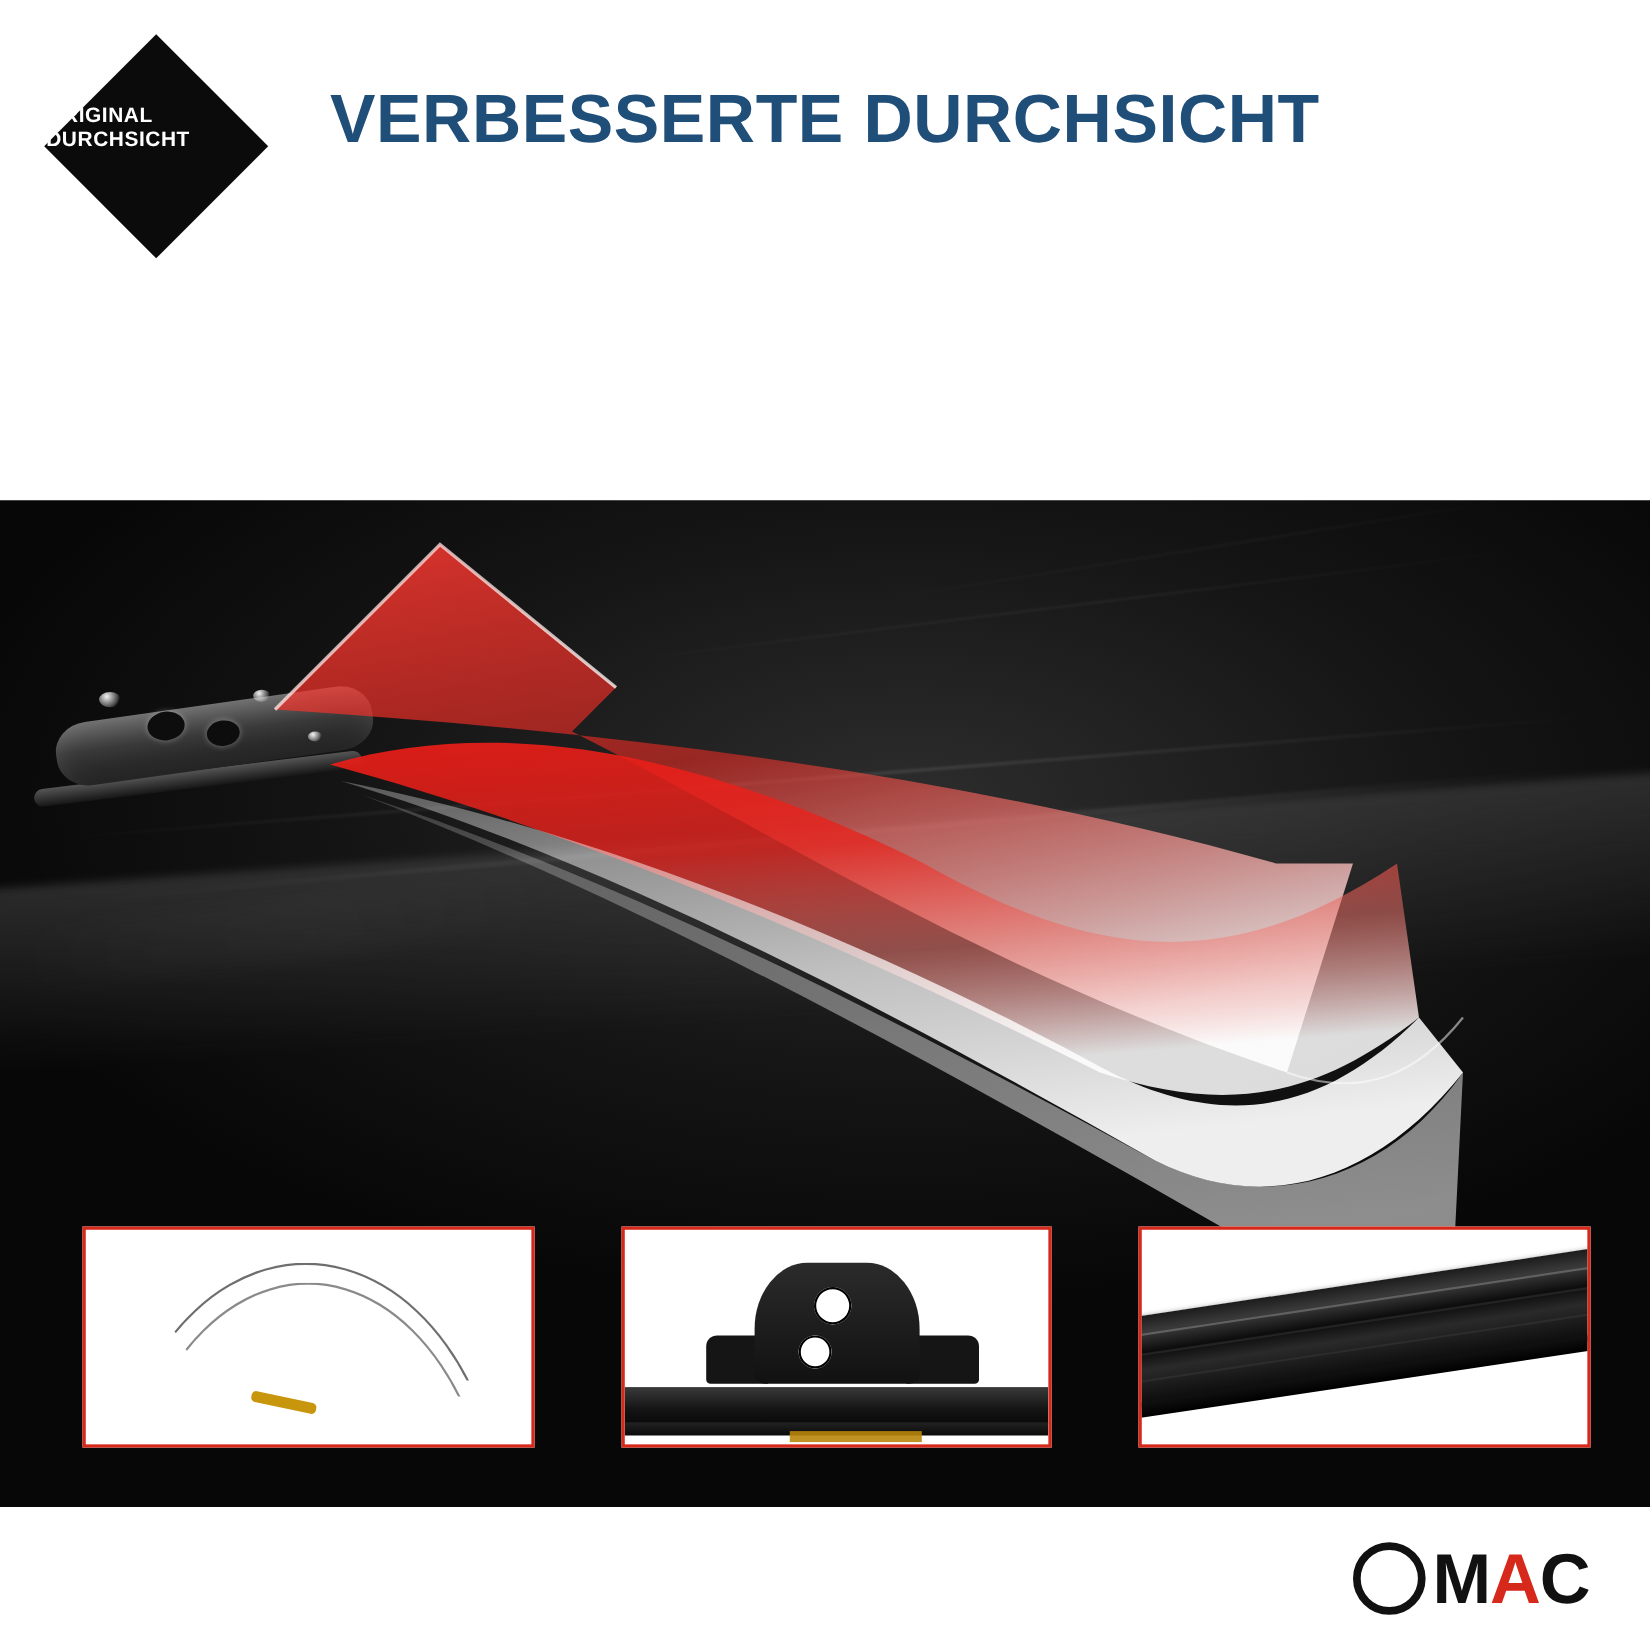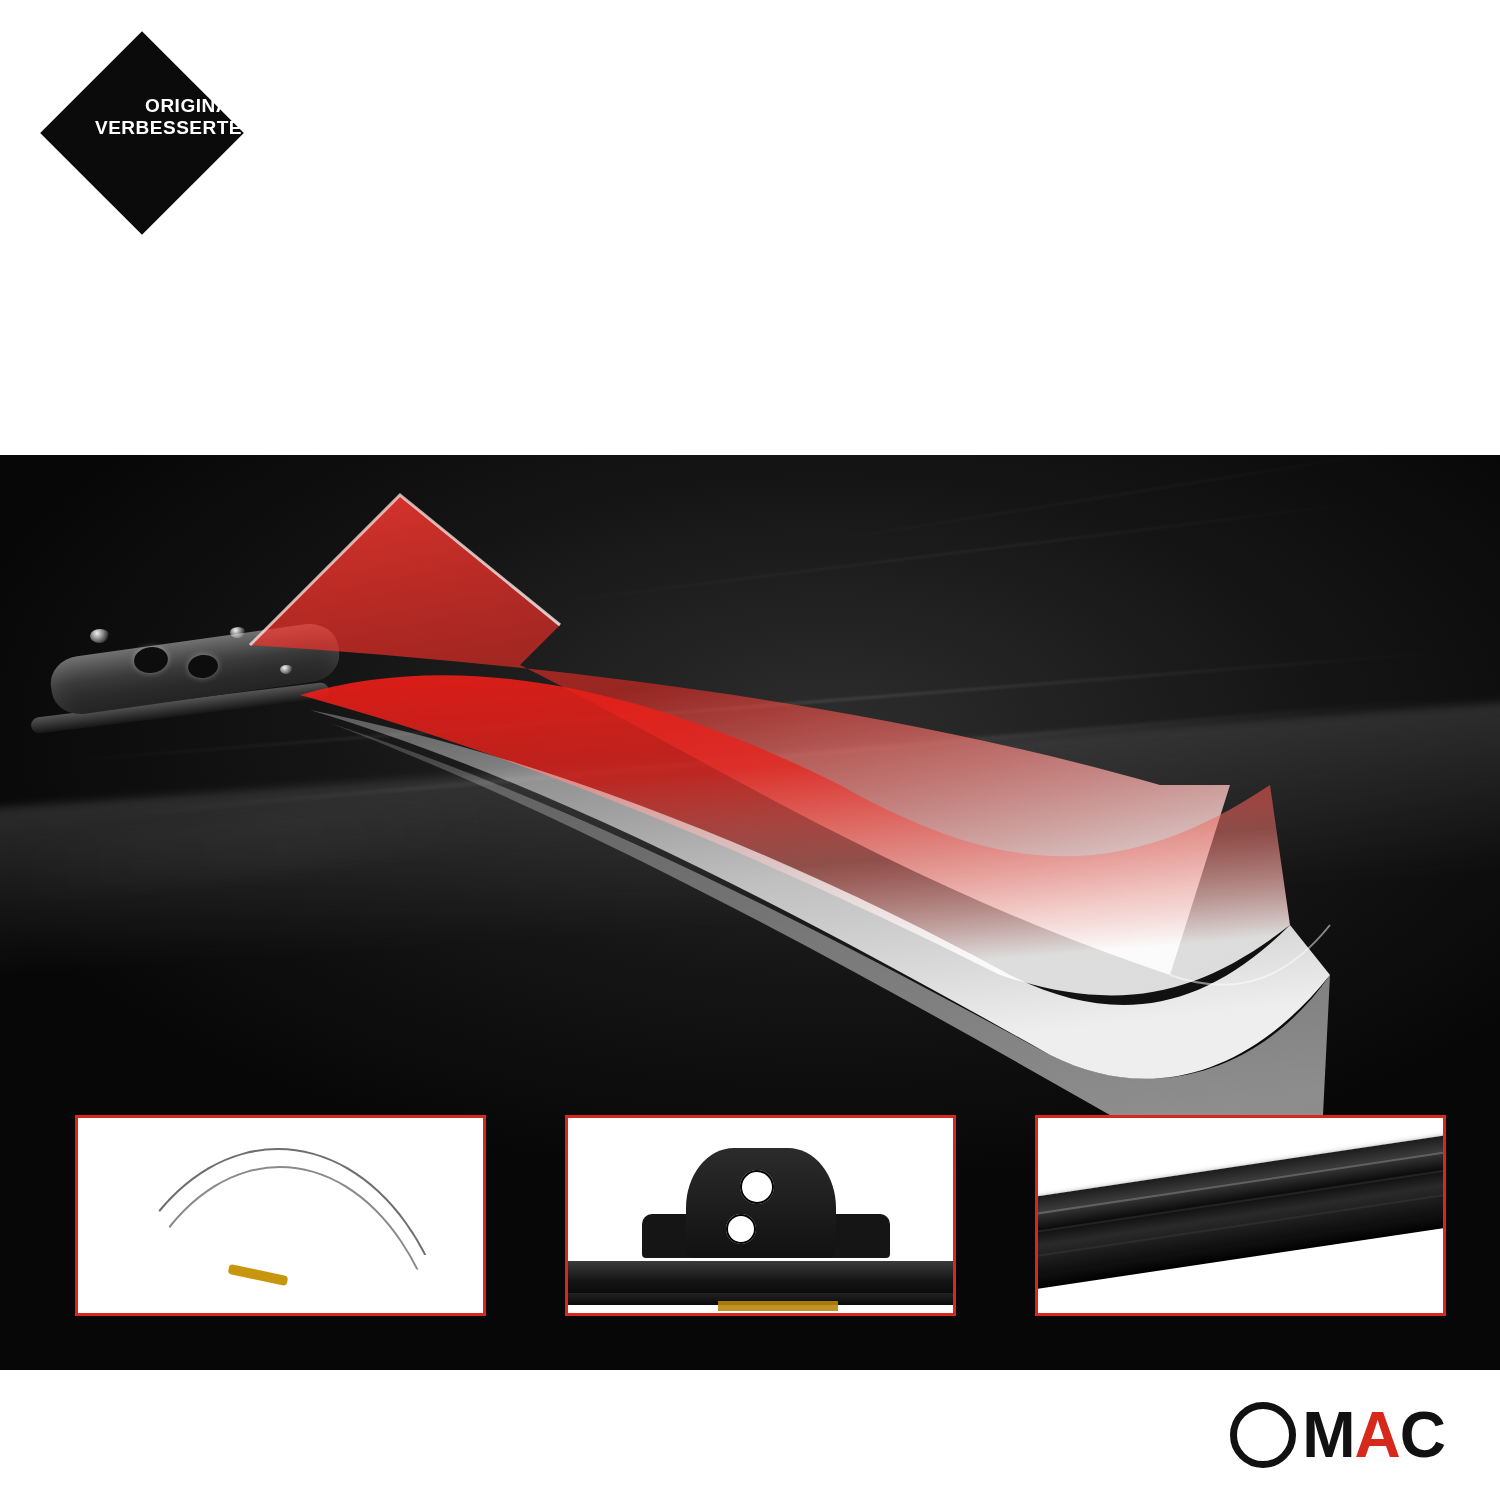--- a/index.html
+++ b/index.html
@@ -38,21 +38,21 @@
     width: 144px;
     height: 144px;
     background: #0b0b0b;
     transform: rotate(45deg);
   }
   .badge-text {
     position: absolute;
     left: 0;
     top: 62px;
     width: 200px;
-    text-align: right;
+    text-align: left;
     color: #ffffff;
     font-weight: bold;
     font-size: 19px;
     line-height: 1.15;
     letter-spacing: 0.5px;
     z-index: 3;
     font-family: "Liberation Sans", sans-serif;
   }
   .badge-text .l2 { display: block; }
 
@@ -268,24 +268,25 @@
 </style>
 </head>
 <body>
 
 <div class="header">
 
   <div class="badge">
     <div class="badge-diamond"></div>
     <div class="badge-text">
       <span>ORIGINAL</span>
-      <span class="l2">VERBESSERTE</span>
+      <span class="l2">DURCHSICHT</span>
     </div>
   </div>
 
+  <div class="title">VERBESSERTE DURCHSICHT</div>
 
 </div>
 
 <div class="panel">
 
   <div class="cowl"></div>
   <div class="streak s1"></div>
   <div class="streak s2"></div>
   <div class="streak s3"></div>
   <div class="streak s4"></div>

